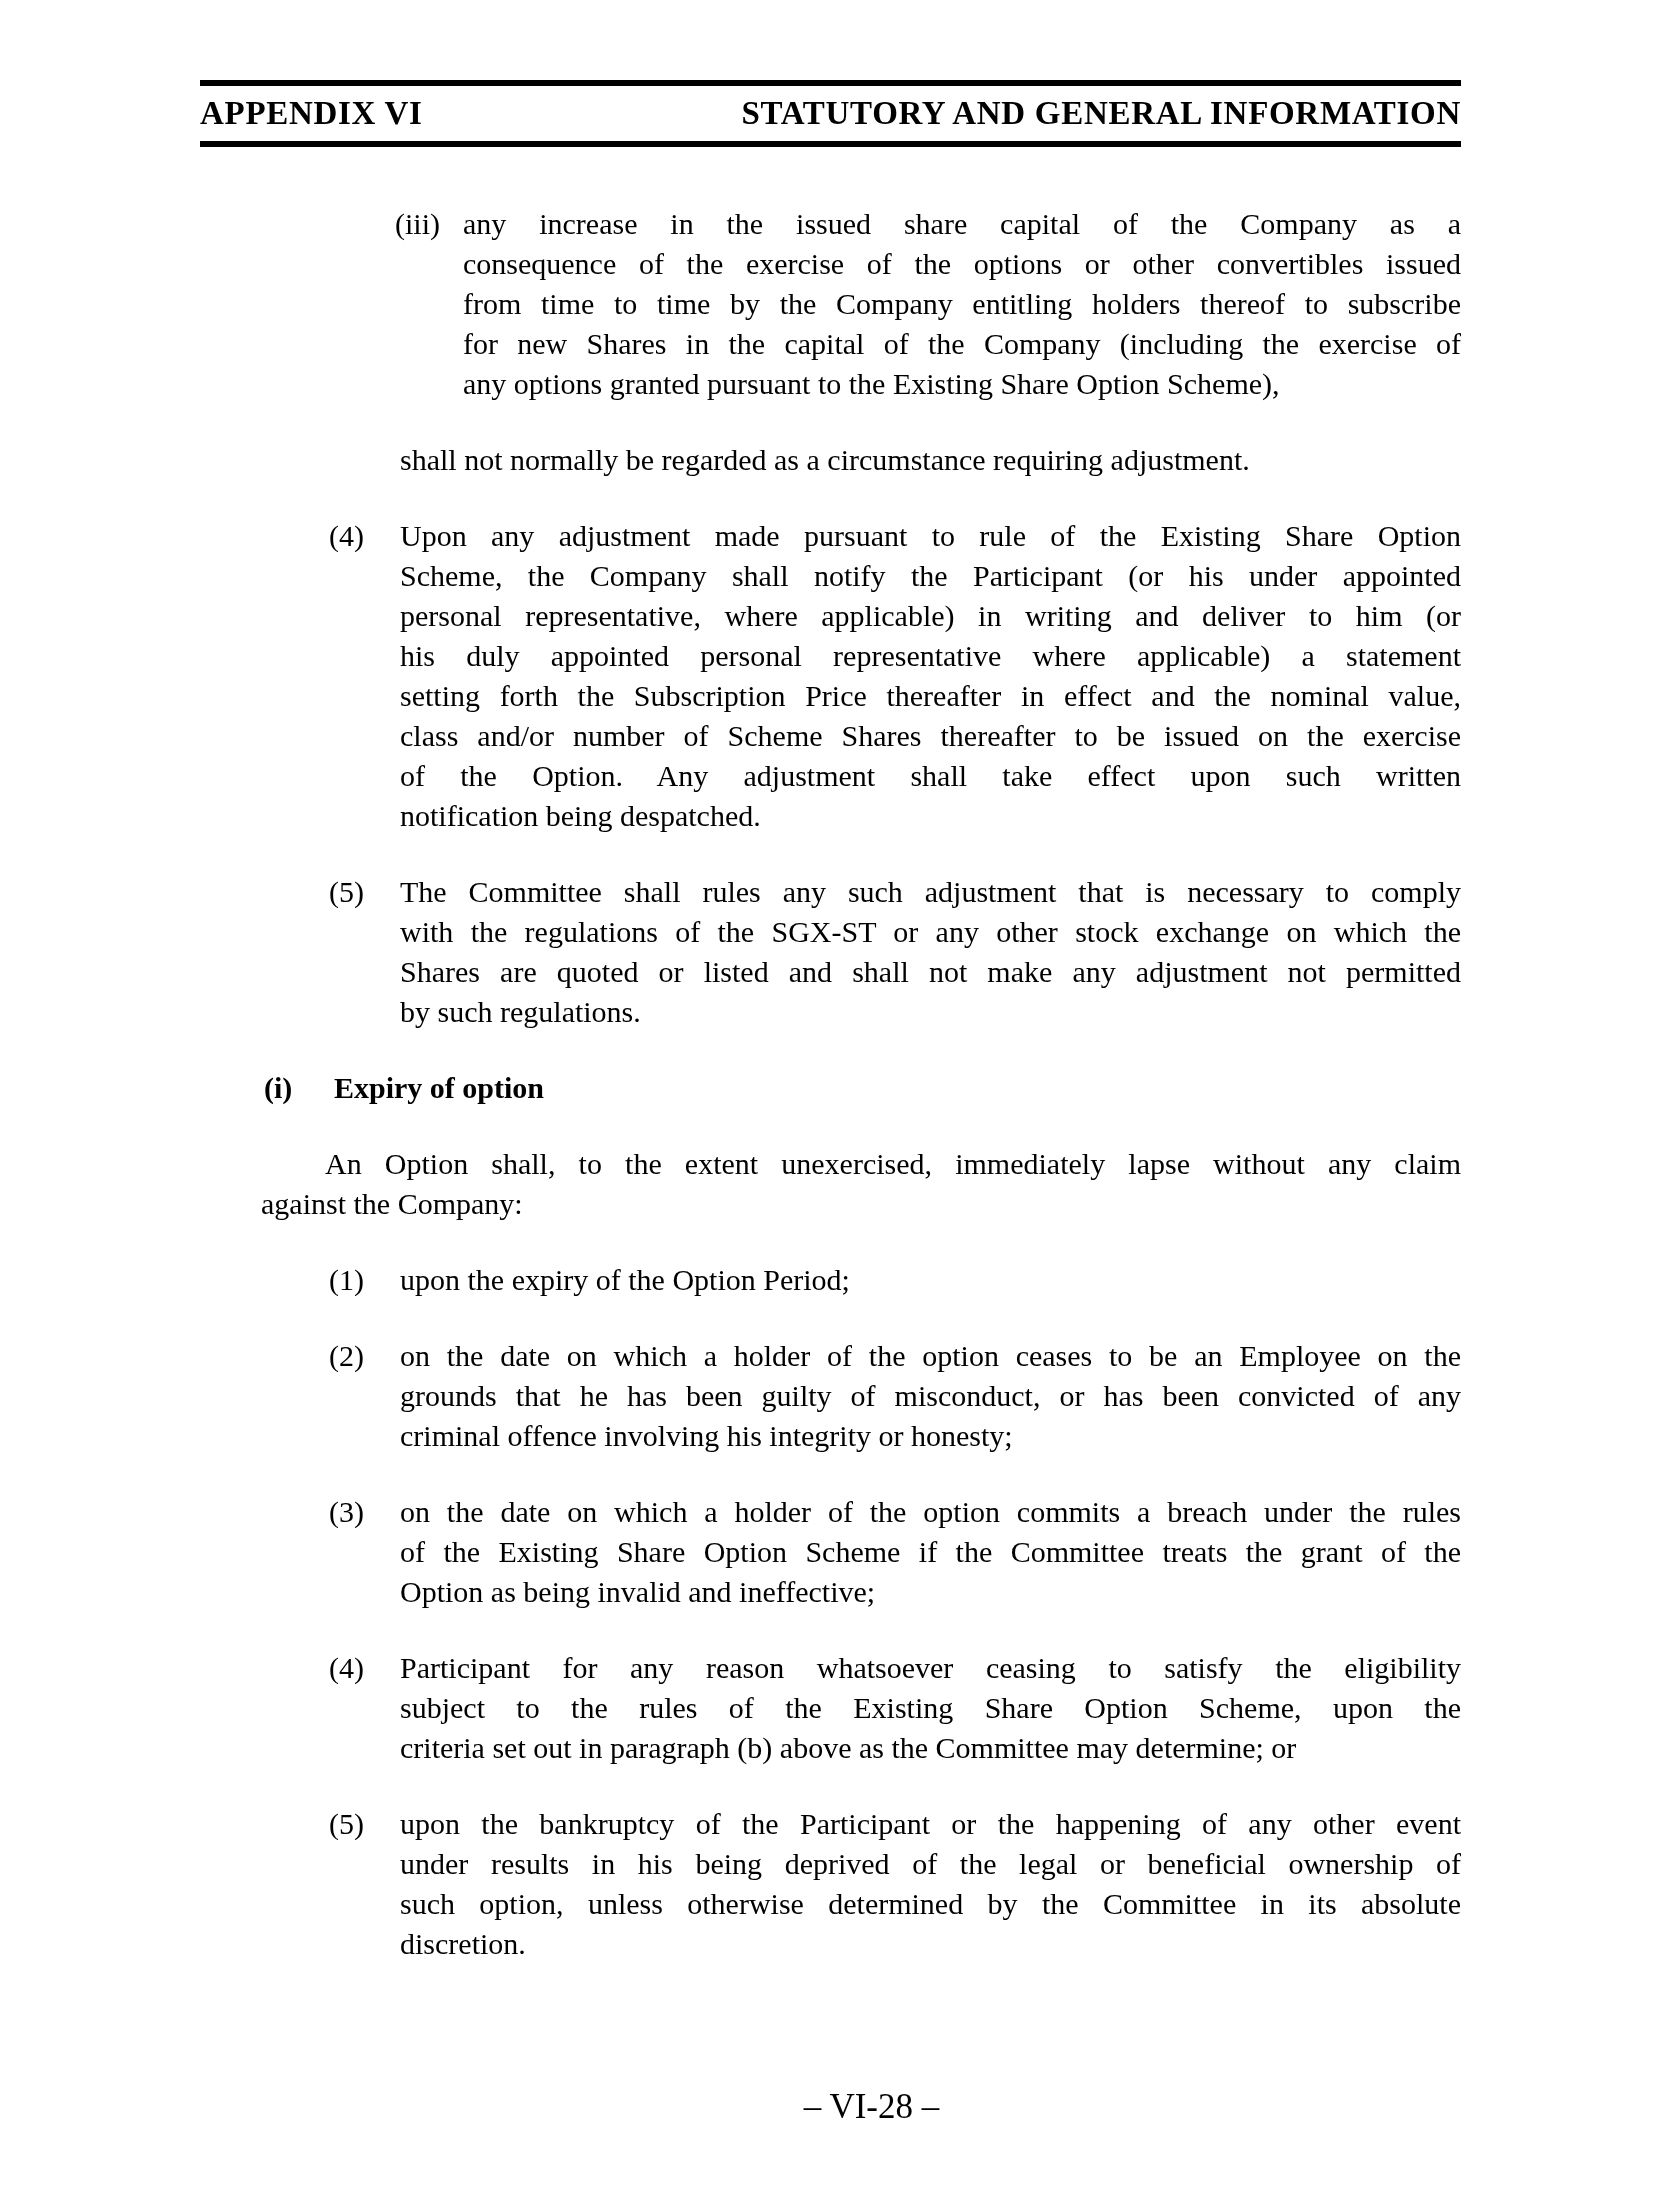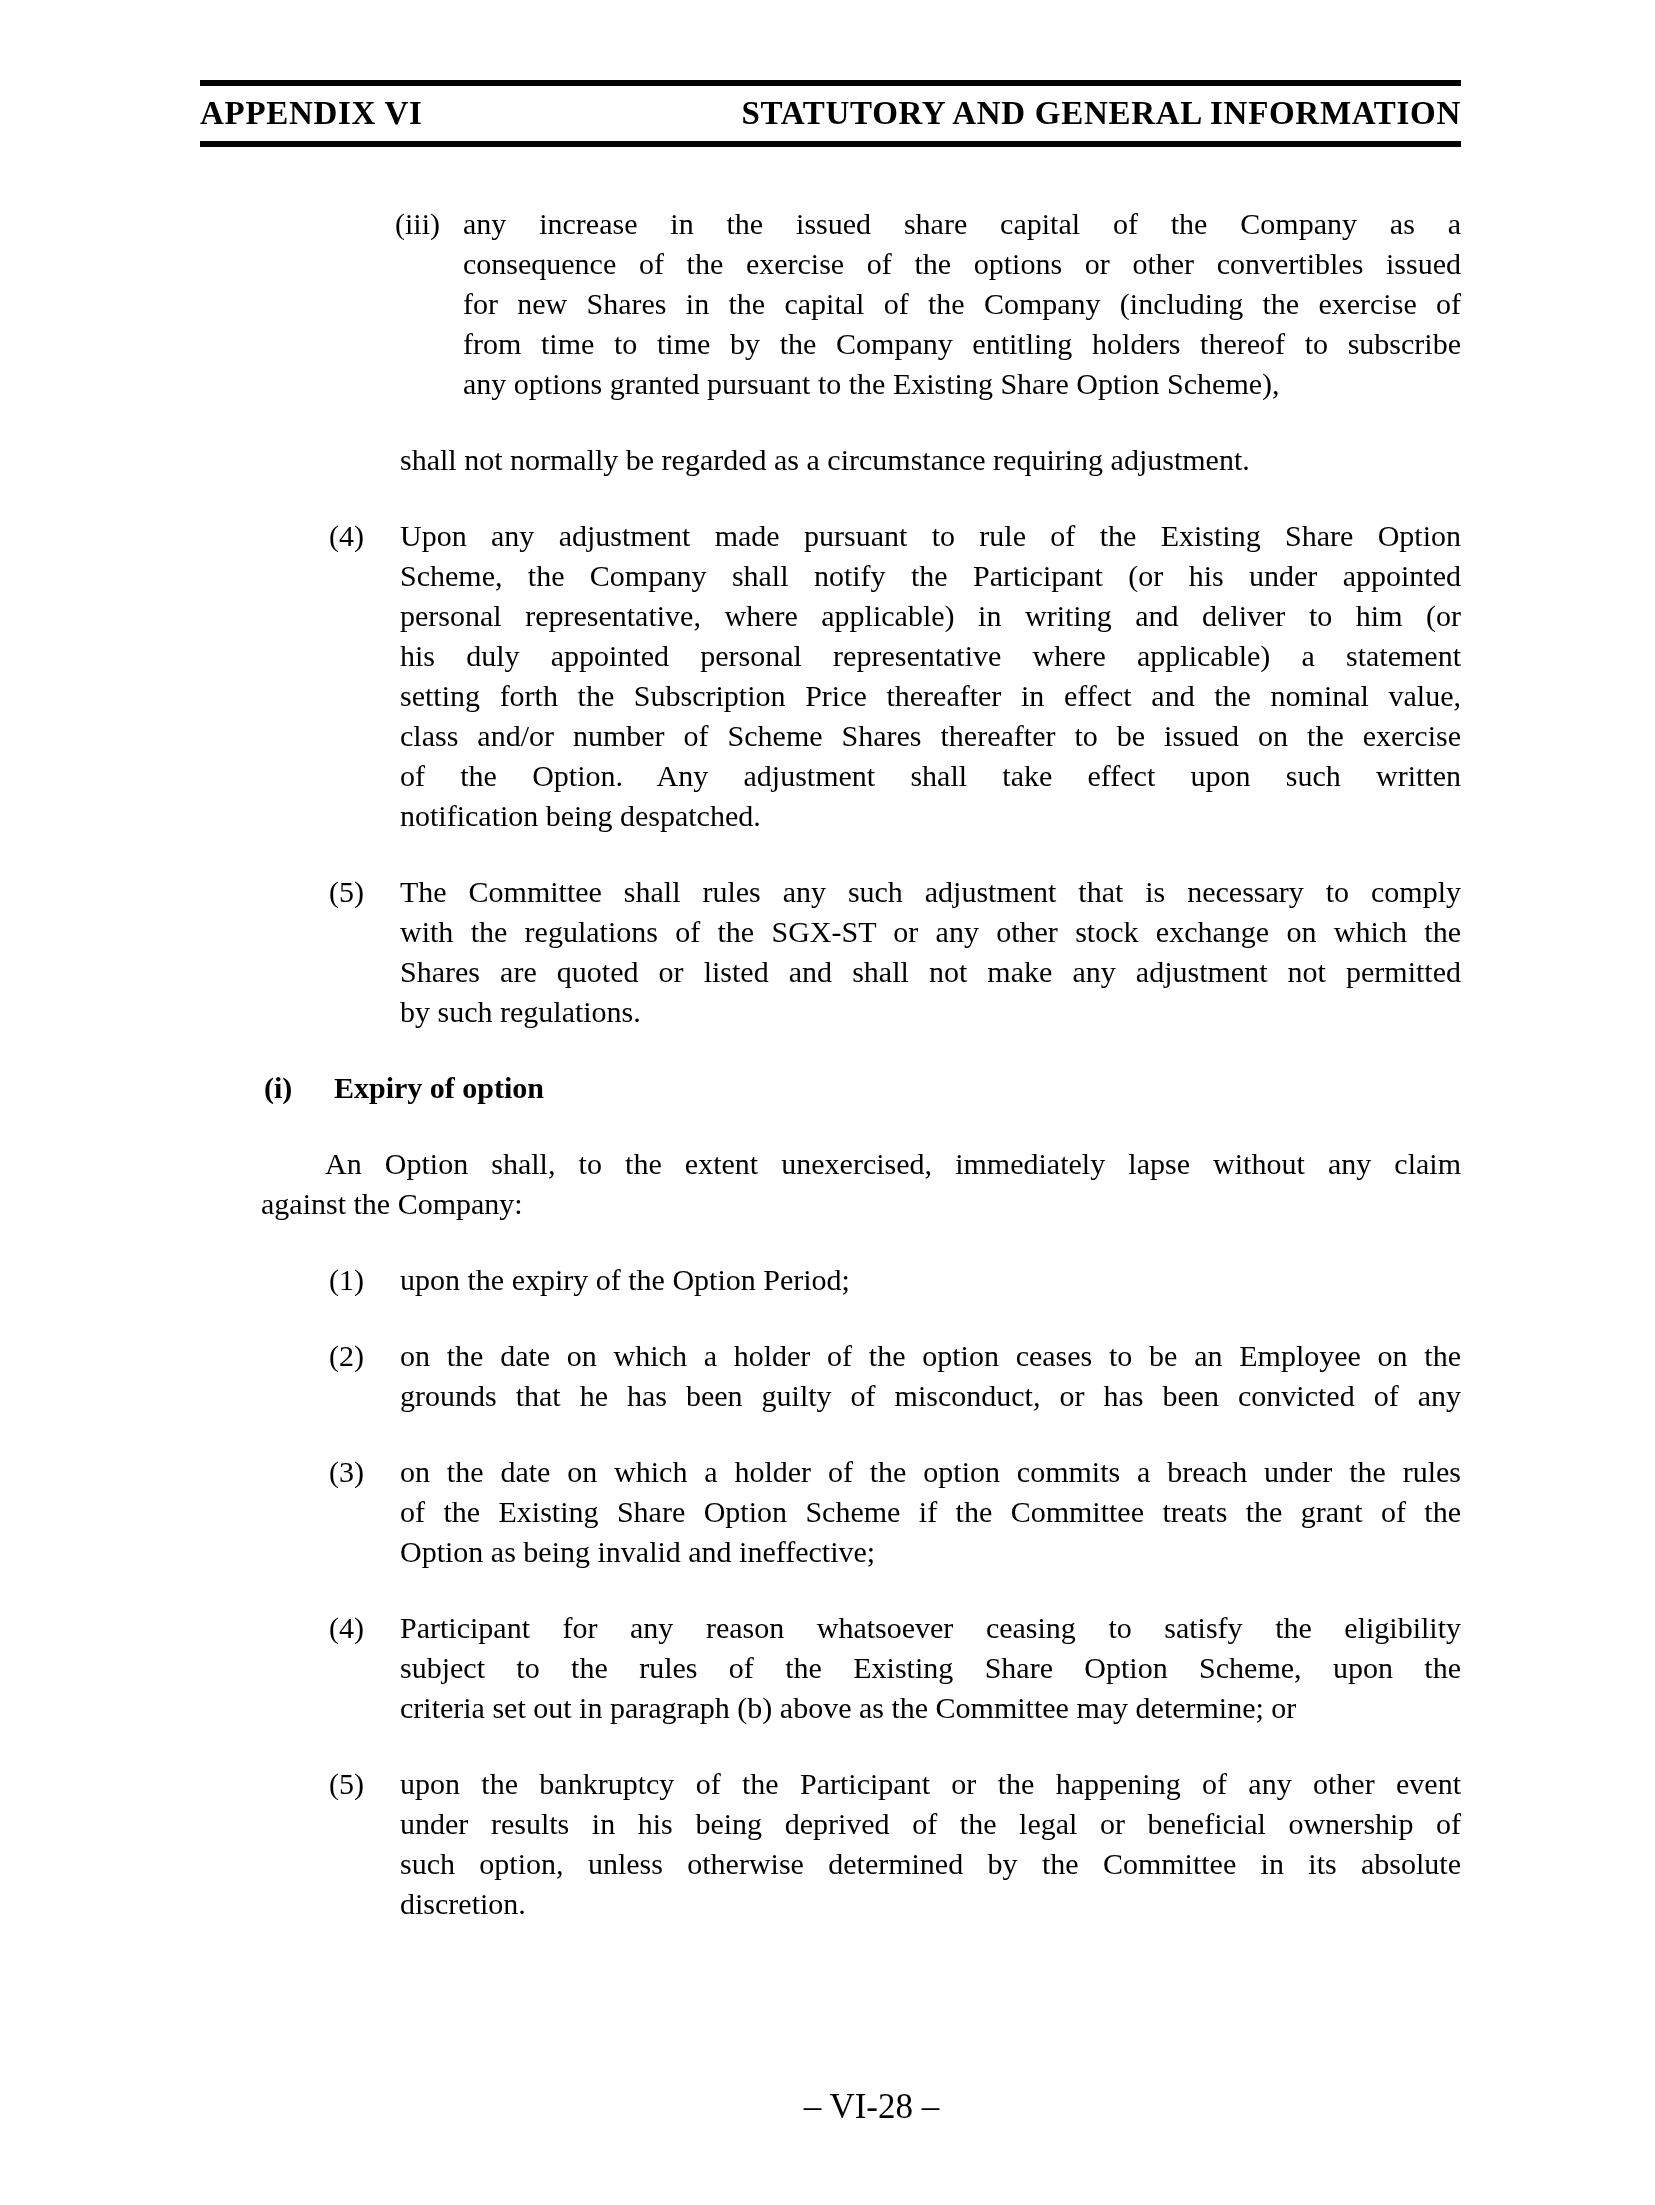--- a/index.html
+++ b/index.html
@@ -98,22 +98,22 @@
   </div>
 
   <div class="rule rule-bottom"></div>
 
   <div class="content">
 
     <div class="block l2">
       <span class="marker">(iii)</span>
       <div class="jline">any increase in the issued share capital of the Company as a</div>
       <div class="jline">consequence of the exercise of the options or other convertibles issued</div>
+      <div class="jline">from time to time by the Company entitling holders thereof to subscribe</div>
       <div class="jline">for new Shares in the capital of the Company (including the exercise of</div>
-      <div class="jline">from time to time by the Company entitling holders thereof to subscribe</div>
       <div class="lline">any options granted pursuant to the Existing Share Option Scheme),</div>
     </div>
 
     <div class="block hang">
       <div class="lline">shall not normally be regarded as a circumstance requiring adjustment.</div>
     </div>
 
     <div class="block l1">
       <span class="marker">(4)</span>
       <div class="jline">Upon any adjustment made pursuant to rule of the Existing Share Option</div>
@@ -146,20 +146,21 @@
 
     <div class="block l1">
       <span class="marker">(1)</span>
       <div class="lline">upon the expiry of the Option Period;</div>
     </div>
 
     <div class="block l1">
       <span class="marker">(2)</span>
       <div class="jline">on the date on which a holder of the option ceases to be an Employee on the</div>
       <div class="jline">grounds that he has been guilty of misconduct, or has been convicted of any</div>
+      <div class="lline">criminal offence involving his integrity or honesty;</div>
     </div>
 
     <div class="block l1">
       <span class="marker">(3)</span>
       <div class="jline">on the date on which a holder of the option commits a breach under the rules</div>
       <div class="jline">of the Existing Share Option Scheme if the Committee treats the grant of the</div>
       <div class="lline">Option as being invalid and ineffective;</div>
     </div>
 
     <div class="block l1">

